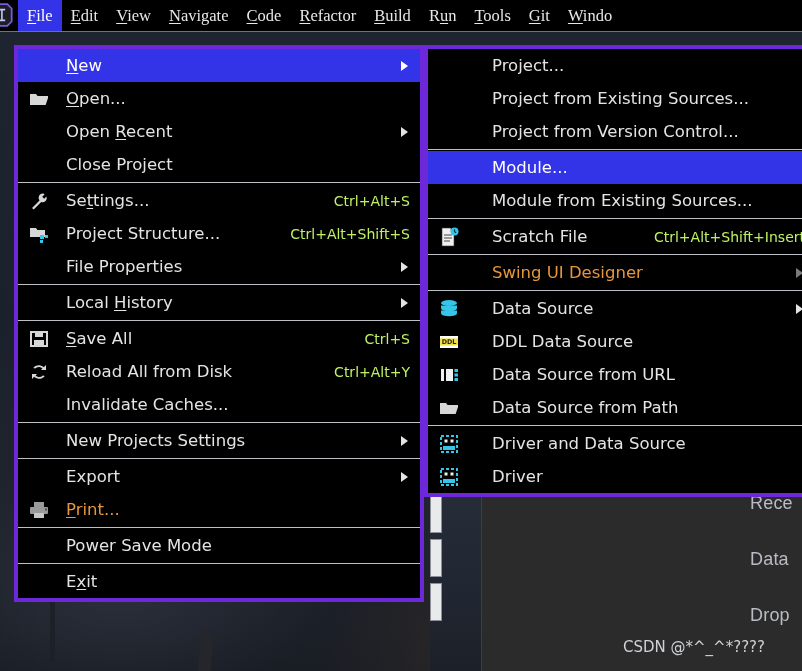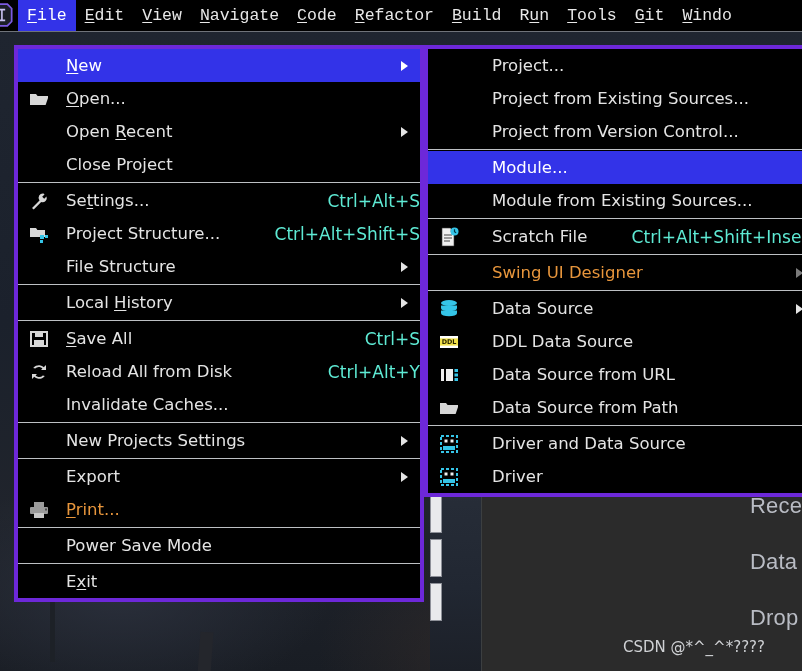--- a/index.html
+++ b/index.html
@@ -37,21 +37,21 @@
     position: absolute; left: 198px; top: 600px; width: 13px; height: 71px;
     background: #24262c; transform: rotate(4deg);
   }
 
   .welcome-panel {
     position: absolute; left: 482px; top: 487px; width: 320px; height: 184px;
     background: #2b2b2b;
   }
   .welcome-line {
     position: absolute; left: 0; color: #b9bcc4;
-    font-size: 22px; white-space: nowrap; letter-spacing: .2px;
+    font-size: 18px; white-space: nowrap; letter-spacing: .2px;
   }
   .welcome-strip {
     position: absolute; left: 430px; top: 487px; width: 52px; height: 184px;
     background: linear-gradient(180deg, #272d38 0%, #212732 55%, #1c2028 100%);
     border-right: 1px solid #3c3f41;
   }
   .ws-box {
     position: absolute; left: 0; width: 12px; height: 38px;
     background: #e9eaec; border: 1px solid #8d9098;
   }
@@ -62,21 +62,21 @@
     background: #000000;
     border-bottom: 1px solid #6f737a;
     display: flex; align-items: stretch;
   }
   .ij-logo {
     position: absolute; left: -10px; top: 2px; width: 26px; height: 26px;
   }
   .menubar-item {
     display: flex; align-items: center; padding: 0 9px;
     color: #e8e8e8; font-size: 16.5px; white-space: nowrap;
-    font-family: Liberation Mono, monospace;
+    font-family: Liberation Serif, serif;
   }
   .menubar-item:first-of-type { margin-left: 18px; }
   .menubar-item.active { background: #3333e8; color: #ffffff; }
   .mn { text-decoration: underline; text-underline-offset: 2px; }
 
   
   .menu-panel {
     position: absolute; background: #000000;
     border: 4px solid #6d28d9;
     font-family: "DejaVu Sans", sans-serif;
@@ -91,21 +91,21 @@
   .menu-row.hl { background: #3333e8; color: #ffffff; }
   .menu-row.accent .row-label { color: #e8963c; }
   .row-icon {
     position: absolute; left: 10px; top: 50%; transform: translateY(-50%);
     width: 22px; height: 22px;
     display: flex; align-items: center; justify-content: center;
   }
   .menu-file .row-label { padding-left: 48px; }
   .menu-new  .row-label { padding-left: 64px; }
   .row-accel {
-    position: absolute; right: 0; color: #5eead4; font-size: 17px;
+    position: absolute; right: 10px; color: #bef264; font-size: 14px;
   }
   .row-arrow {
     position: absolute; right: 12px; width: 0; height: 0;
     border-left: 7px solid #e4e4e4;
     border-top: 5px solid transparent; border-bottom: 5px solid transparent;
   }
   .row-arrow.dim { border-left-color: #7b7b7b; }
   .menu-row.hl .row-arrow { border-left-color: #ffffff; }
   .menu-sep { height: 0; border-top: 1px solid #bdc0c4; margin: 1px 0; }
 
@@ -219,21 +219,21 @@
             <path d="M1 4h6l1.4 2H16v7H1z" fill="#d7d7d7"></path>
             <rect x="11" y="11" width="4" height="4" fill="#35c5e8"></rect>
             <rect x="16" y="11" width="3" height="3" fill="#35c5e8"></rect>
             <rect x="11" y="16" width="3" height="3" fill="#35c5e8"></rect>
           </svg>
         </span>
         <span class="row-label">Project Structure...</span>
         <span class="row-accel">Ctrl+Alt+Shift+S</span>
       </div>
       <div class="menu-row">
-        <span class="row-label">File Structure</span>
+        <span class="row-label">File Properties</span>
         <span class="row-arrow"></span>
       </div>
       <div class="menu-sep"></div>
       <div class="menu-row">
         <span class="row-label">Local <span class="mn">H</span>istory</span>
         <span class="row-arrow"></span>
       </div>
       <div class="menu-sep"></div>
       <div class="menu-row">
         <span class="row-icon">

